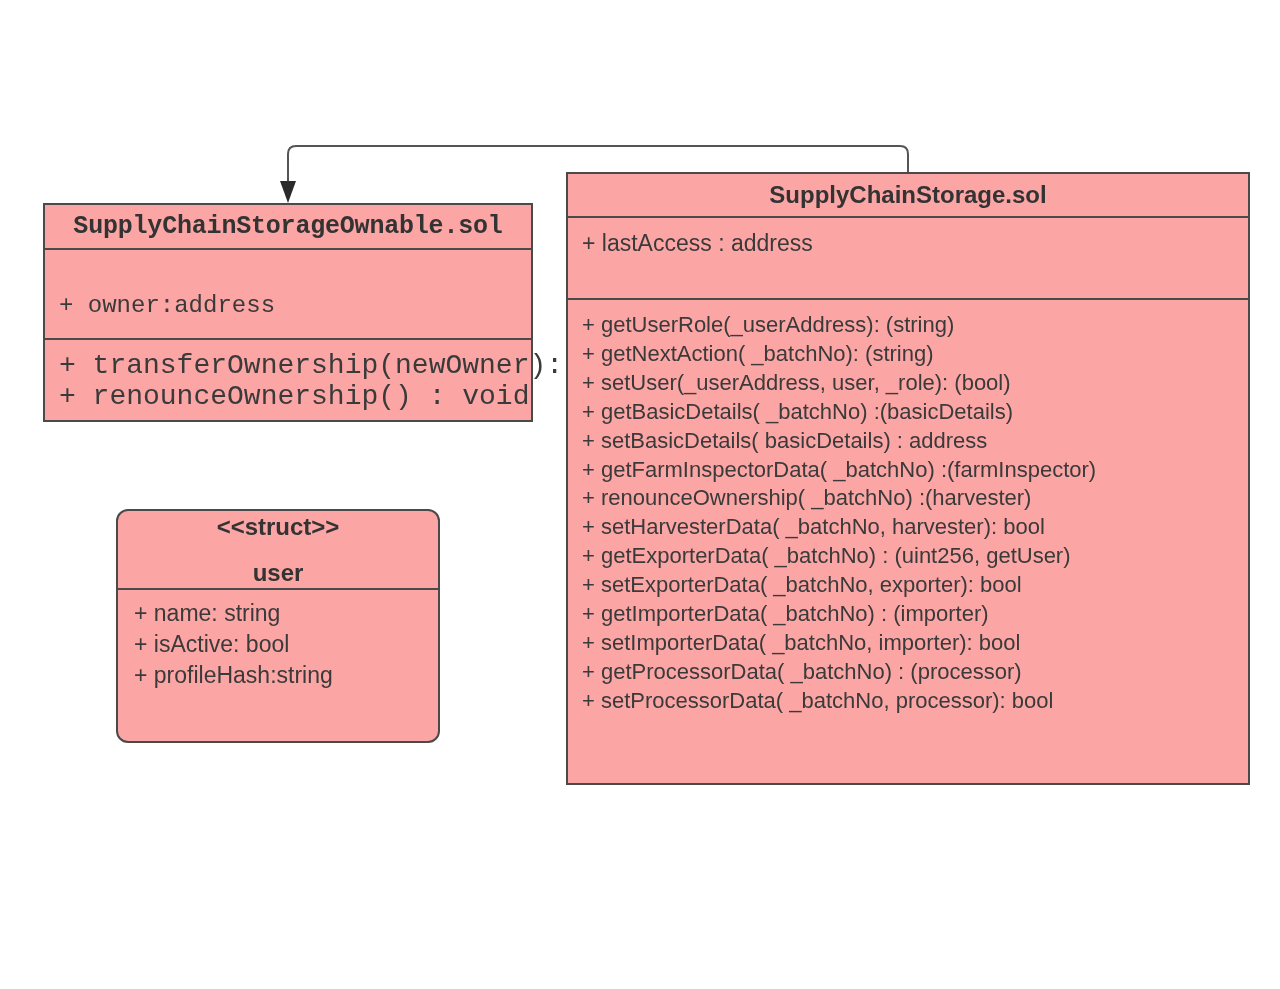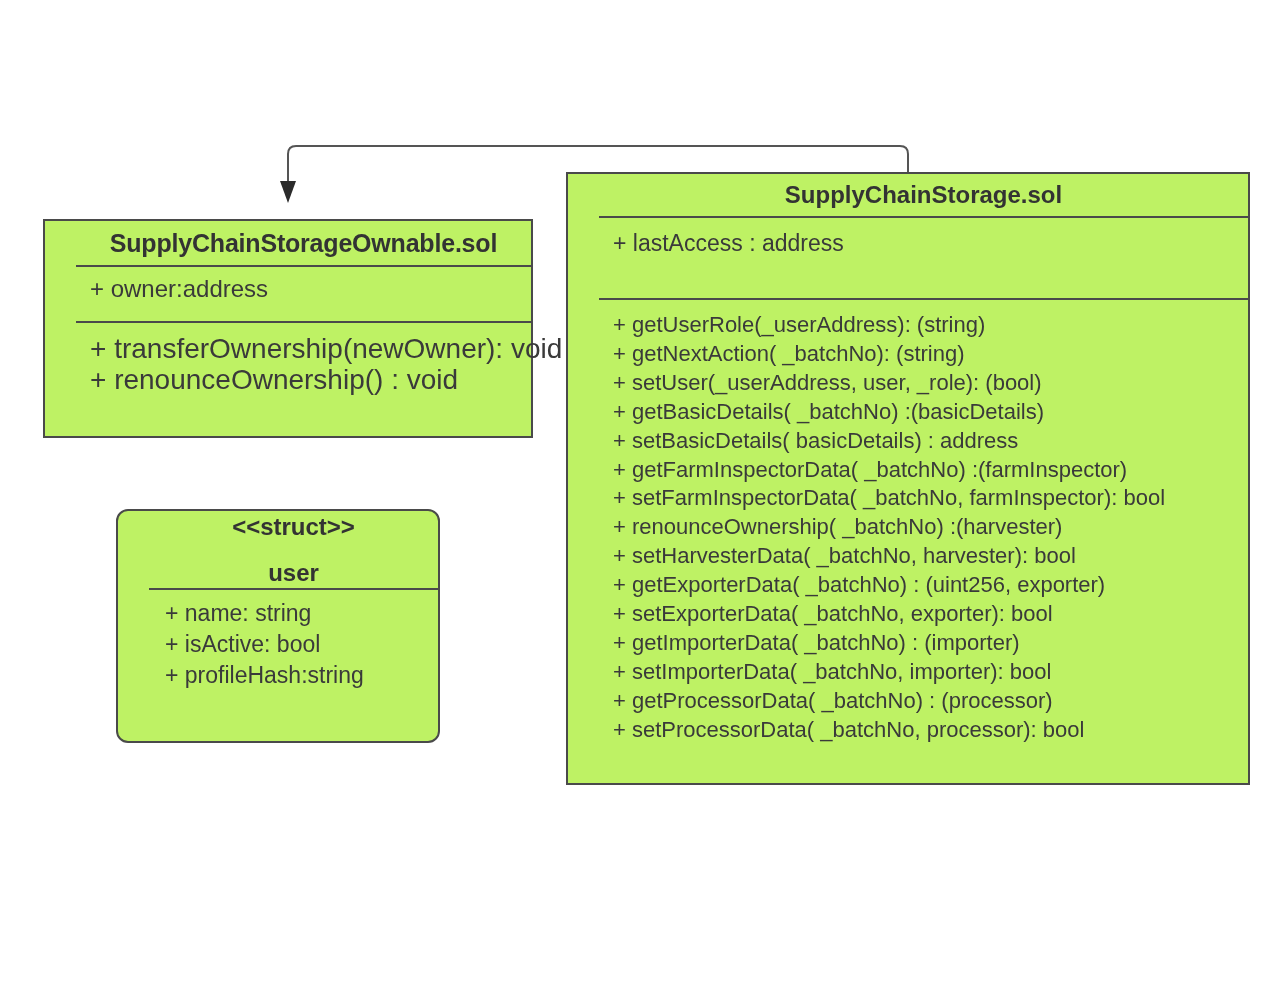--- a/index.html
+++ b/index.html
@@ -28,25 +28,24 @@
     top: 0;
     width: 1280px;
     height: 989px;
     pointer-events: none;
   }
 
   
   .uml-class {
     position: absolute;
     box-sizing: border-box;
-    background: #bef264;
+    background: #fca5a5;
     border: 2px solid #4a4a4a;
     display: flex;
     flex-direction: column;
-    padding-left: 31px;
   }
 
   .uml-header {
     box-sizing: border-box;
     border-bottom: 2px solid #4a4a4a;
     text-align: center;
     font-weight: bold;
     color: #333333;
     display: flex;
     flex-direction: column;
@@ -64,32 +63,34 @@
   }
 
   .uml-row {
     white-space: pre;
     color: #3a3a3a;
   }
 
   
   #class-ownable {
     left: 43px;
-    top: 219px;
+    top: 203px;
     width: 490px;
     height: 219px;
+    font-family: Liberation Mono, monospace;
   }
   #class-ownable .uml-header {
     height: 46px;
     font-size: 25px;
     letter-spacing: -0.2px;
   }
   #class-ownable .attrs {
     height: 54px;
     padding-top: 7px;
+    margin-top: 34px;
   }
   #class-ownable .attrs .uml-row {
     font-size: 24px;
     line-height: 30px;
     padding-left: 6px;
   }
   #class-ownable .methods {
     flex: 1;
     padding-top: 10px;
   }
@@ -193,24 +194,23 @@
     <div class="uml-section attrs">
       <div class="uml-row">+ lastAccess : address</div>
     </div>
     <div class="uml-section methods">
       <div class="uml-row">+ getUserRole(_userAddress): (string)</div>
       <div class="uml-row">+ getNextAction( _batchNo): (string)</div>
       <div class="uml-row">+ setUser(_userAddress, user, _role): (bool)</div>
       <div class="uml-row">+ getBasicDetails( _batchNo) :(basicDetails)</div>
       <div class="uml-row">+ setBasicDetails( basicDetails) : address</div>
       <div class="uml-row">+ getFarmInspectorData( _batchNo) :(farmInspector)</div>
-      <div class="uml-row">+ setFarmInspectorData( _batchNo, farmInspector): bool</div>
       <div class="uml-row">+ renounceOwnership( _batchNo) :(harvester)</div>
       <div class="uml-row">+ setHarvesterData( _batchNo, harvester): bool</div>
-      <div class="uml-row">+ getExporterData( _batchNo) : (uint256, exporter)</div>
+      <div class="uml-row">+ getExporterData( _batchNo) : (uint256, getUser)</div>
       <div class="uml-row">+ setExporterData( _batchNo, exporter): bool</div>
       <div class="uml-row">+ getImporterData( _batchNo) : (importer)</div>
       <div class="uml-row">+ setImporterData( _batchNo, importer): bool</div>
       <div class="uml-row">+ getProcessorData( _batchNo) : (processor)</div>
       <div class="uml-row">+ setProcessorData( _batchNo, processor): bool</div>
     </div>
   </div>
 
 </div>
 

